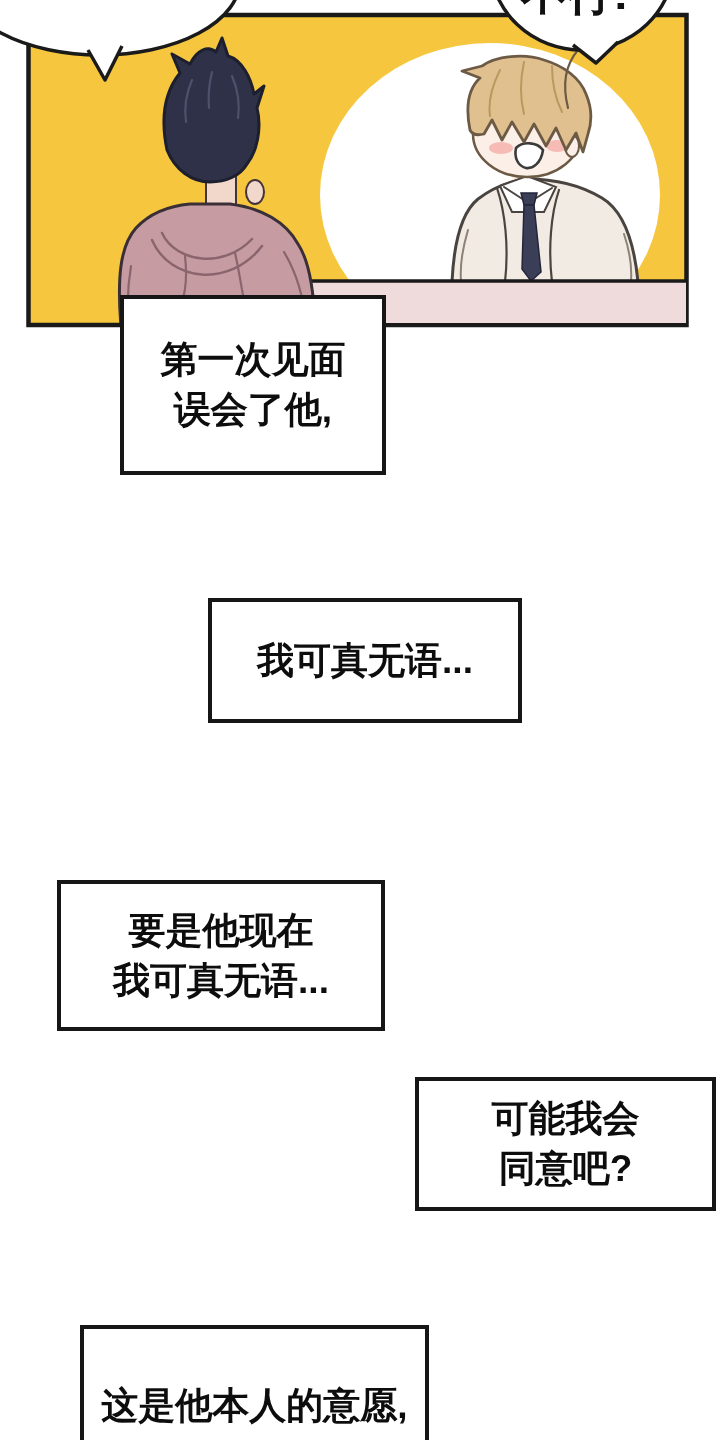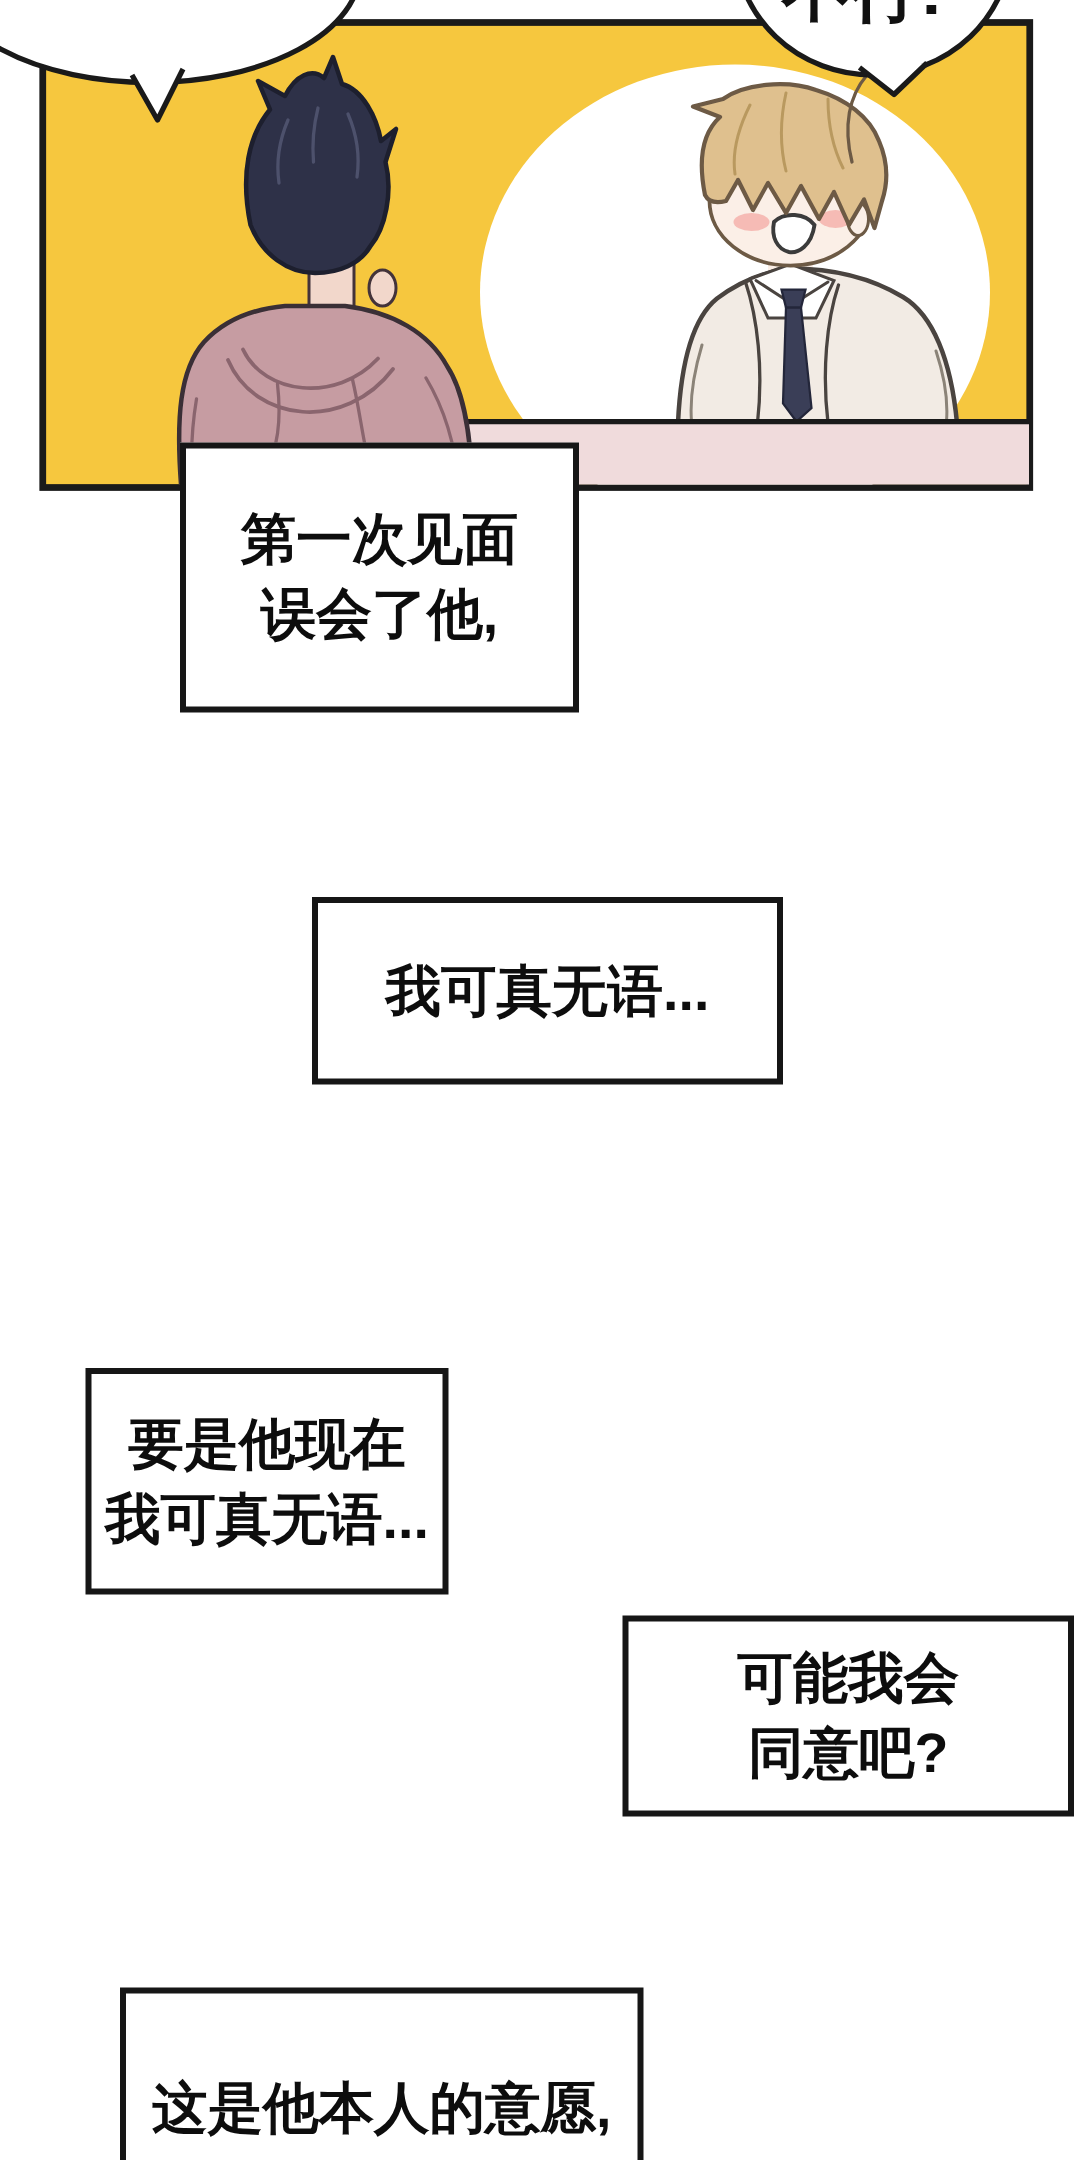--- a/index.html
+++ b/index.html
@@ -34,21 +34,21 @@
     font-size:37px;
     font-weight:700;
     color:#0d0d0d;
     line-height:50px;
     white-space:nowrap;
     text-align:center;
   }
   #caption-1{left:120px;top:295px;width:266px;height:180px;z-index:3;}
   #caption-2{left:345px;top:415px;width:338px;height:157px;z-index:2;}
   #caption-3{left:208px;top:598px;width:314px;height:125px;}
-  #caption-4{left:57px;top:912px;width:242px;height:151px;}
+  #caption-4{left:57px;top:880px;width:328px;height:151px;}
   #caption-5{left:415px;top:1077px;width:301px;height:134px;}
   #caption-6{left:80px;top:1325px;width:349px;height:190px;justify-content:flex-start;padding-top:52px;}
 </style>
 </head>
 <body>
 
 <div class="page">
 
   <svg class="panel-art" width="720" height="340" viewBox="0 0 720 340">
     <defs>

